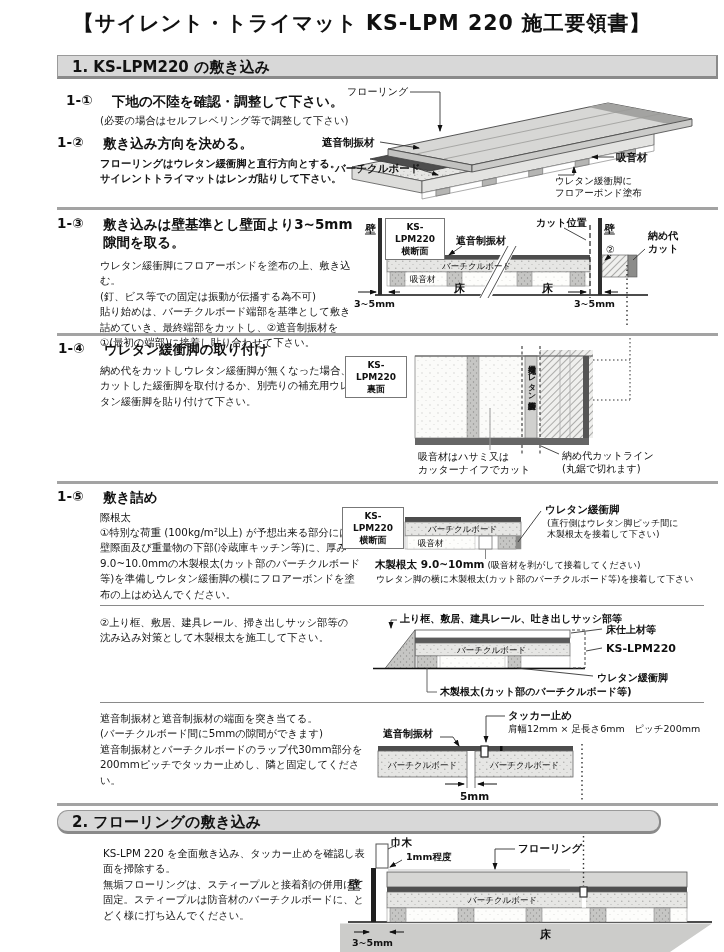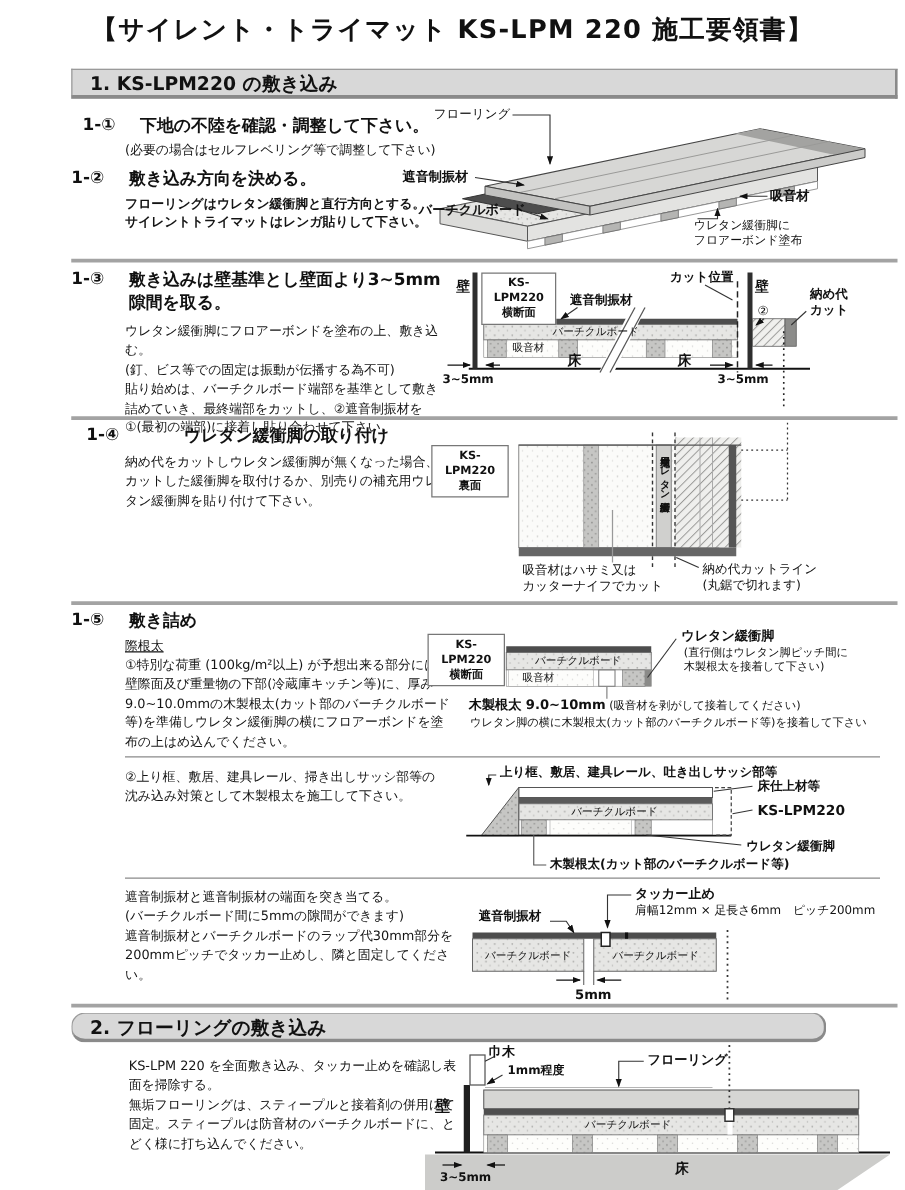--- a/index.html
+++ b/index.html
@@ -170,21 +170,21 @@
     <div class="lbl tiny" style="left:90px;top:51px;">バーチクルボード</div>
     <div class="lbl tiny" style="left:58px;top:64px;">吸音材</div>
     <div class="lbl b" style="left:102px;top:72px;font-size:11px;">床</div>
     <div class="lbl b" style="left:190px;top:72px;font-size:11px;">床</div>
     <div class="lbl b" style="left:2px;top:88px;font-size:9.5px;">3~5mm</div>
     <div class="lbl b" style="left:222px;top:88px;font-size:9.5px;">3~5mm</div>
   </div>
 
   <div class="divider" style="top:333px;"></div>
 
-  <div class="step" style="left:69px;top:340px;gap:32px;">
+  <div class="step" style="left:58px;top:340px;">
     <span class="num">1-④</span>
     <span class="t">ウレタン緩衝脚の取り付け</span>
   </div>
   <div class="body" style="left:100px;top:363px;width:258px;">納め代をカットしウレタン緩衝脚が無くなった場合、カットした緩衝脚を取付けるか、別売りの補充用ウレタン緩衝脚を貼り付けて下さい。</div>
 
   <div class="dg" style="left:340px;top:338px;width:384px;height:142px;">
     <svg width="384" height="142" viewBox="0 0 384 142">
       <defs>
         <pattern id="ab-s4" width="8" height="8" patternUnits="userSpaceOnUse">
           <rect width="8" height="8" fill="#fbfbf9"></rect>
@@ -226,21 +226,21 @@
     <div class="lbl" style="left:222px;top:112px;font-size:10px;">納め代カットライン
 (丸鋸で切れます)</div>
   </div>
 
   <div class="divider" style="top:481px;"></div>
 
   <div class="step" style="left:57px;top:488px;">
     <span class="num">1-⑤</span>
     <span class="t">敷き詰め</span>
   </div>
-  <div class="body" style="left:100px;top:510px;width:260px;text-decoration:underline;">際根太</div>
+  <div class="body" style="left:100px;top:510px;width:260px;">際根太</div>
   <div class="body" style="left:100px;top:525px;width:262px;">①特別な荷重 (100kg/m²以上) が予想出来る部分には、壁際面及び重量物の下部(冷蔵庫キッチン等)に、厚み9.0~10.0mmの木製根太(カット部のバーチクルボード等)を準備しウレタン緩衝脚の横にフロアーボンドを塗布の上はめ込んでください。</div>
 
   <div class="dg" style="left:340px;top:497px;width:384px;height:106px;">
     <svg width="384" height="106" viewBox="0 0 384 106">
       <defs>
         <pattern id="pb-5a" width="7" height="7" patternUnits="userSpaceOnUse">
           <rect width="7" height="7" fill="#e6e6e4"></rect>
             <circle cx="1.8" cy="2.2" r="0.7" fill="#a8a8a6"></circle>
           <circle cx="5" cy="5.5" r="0.6" fill="#b5b5b3"></circle>
           </pattern>

